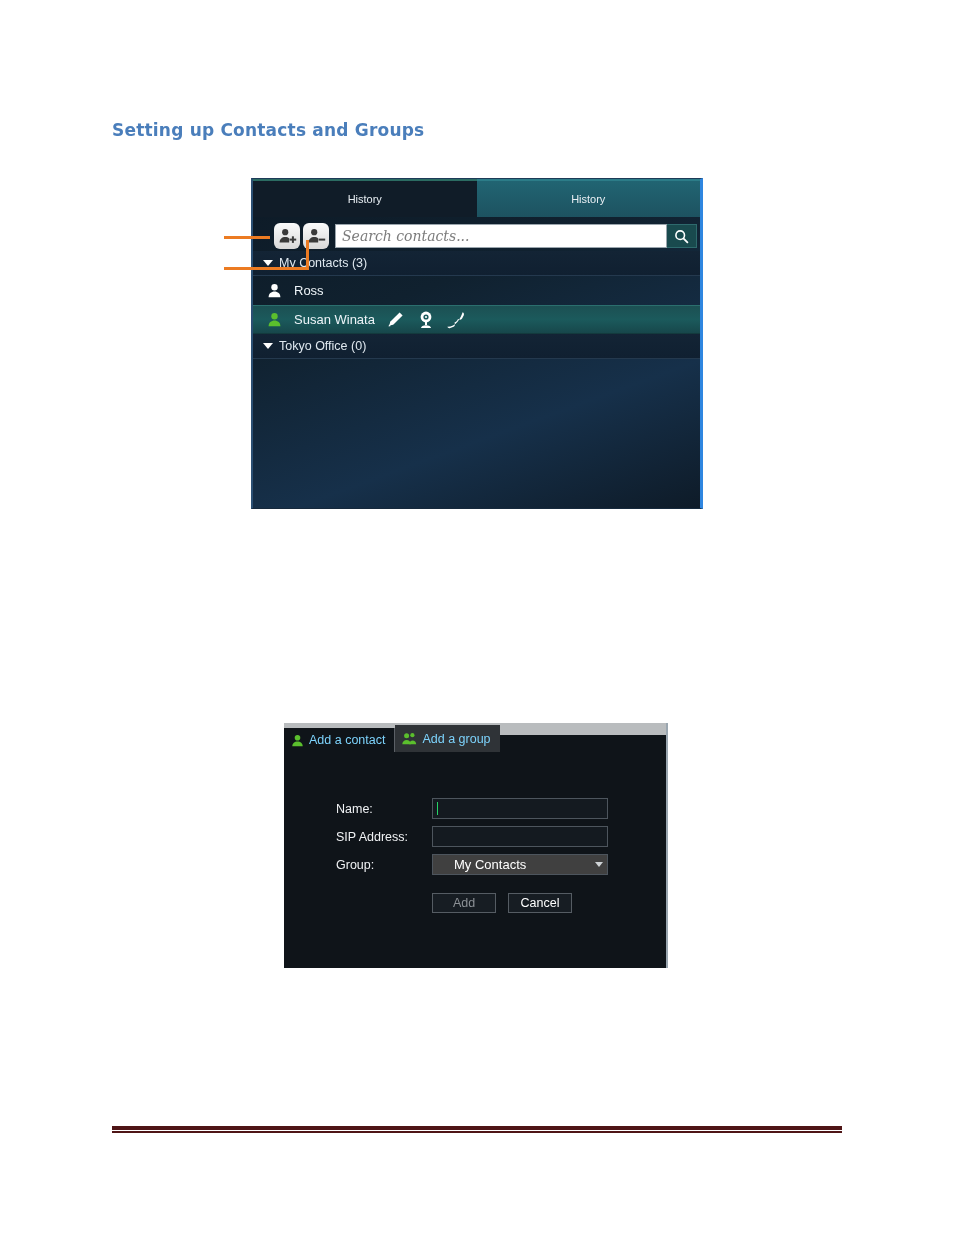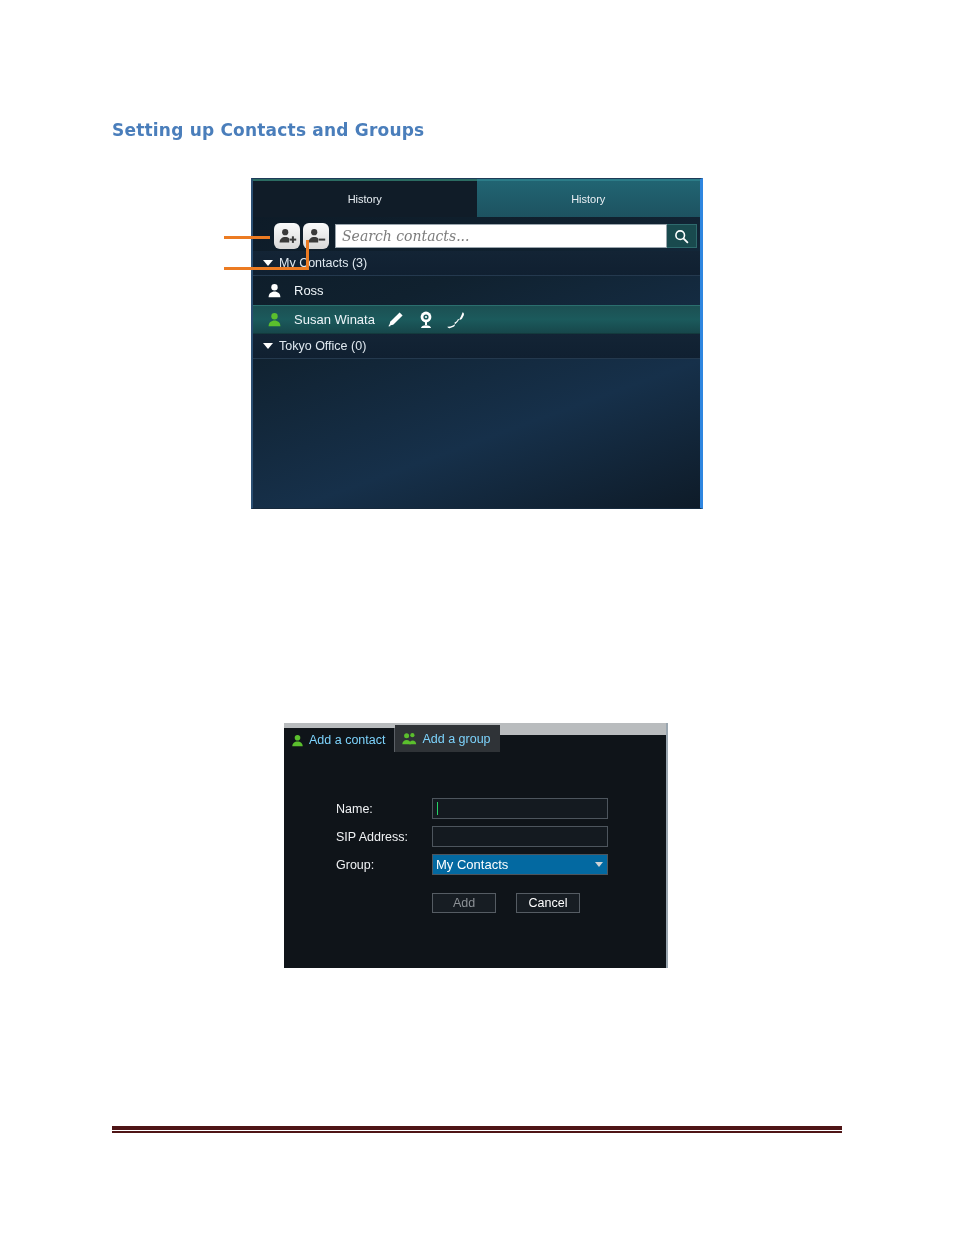--- a/index.html
+++ b/index.html
@@ -266,40 +266,40 @@
     padding-left: 4px;
   }
   .caret-bar {
     width: 1px;
     height: 13px;
     background: #25d366;
   }
   .select-field {
     width: 176px;
     height: 21px;
-    background: #0369a1;
+    background: #404040;
     border: 1px solid #4d555d;
     box-sizing: border-box;
     display: flex;
     align-items: center;
     justify-content: space-between;
-    padding: 0 4px 0 3px;
+    padding: 0 4px 0 21px;
     font-size: 13px;
     color: #ffffff;
   }
   .sel-caret {
     width: 0; height: 0;
     border-left: 4px solid transparent;
     border-right: 4px solid transparent;
     border-top: 5px solid #cfd3d6;
   }
   .btn-row {
     position: absolute;
     display: flex;
-    gap: 20px;
+    gap: 12px;
   }
   .dlg-btn {
     width: 64px;
     height: 20px;
     border: 1px solid #555c63;
     background: #171d23;
     display: flex;
     align-items: center;
     justify-content: center;
     font-size: 12.5px;

